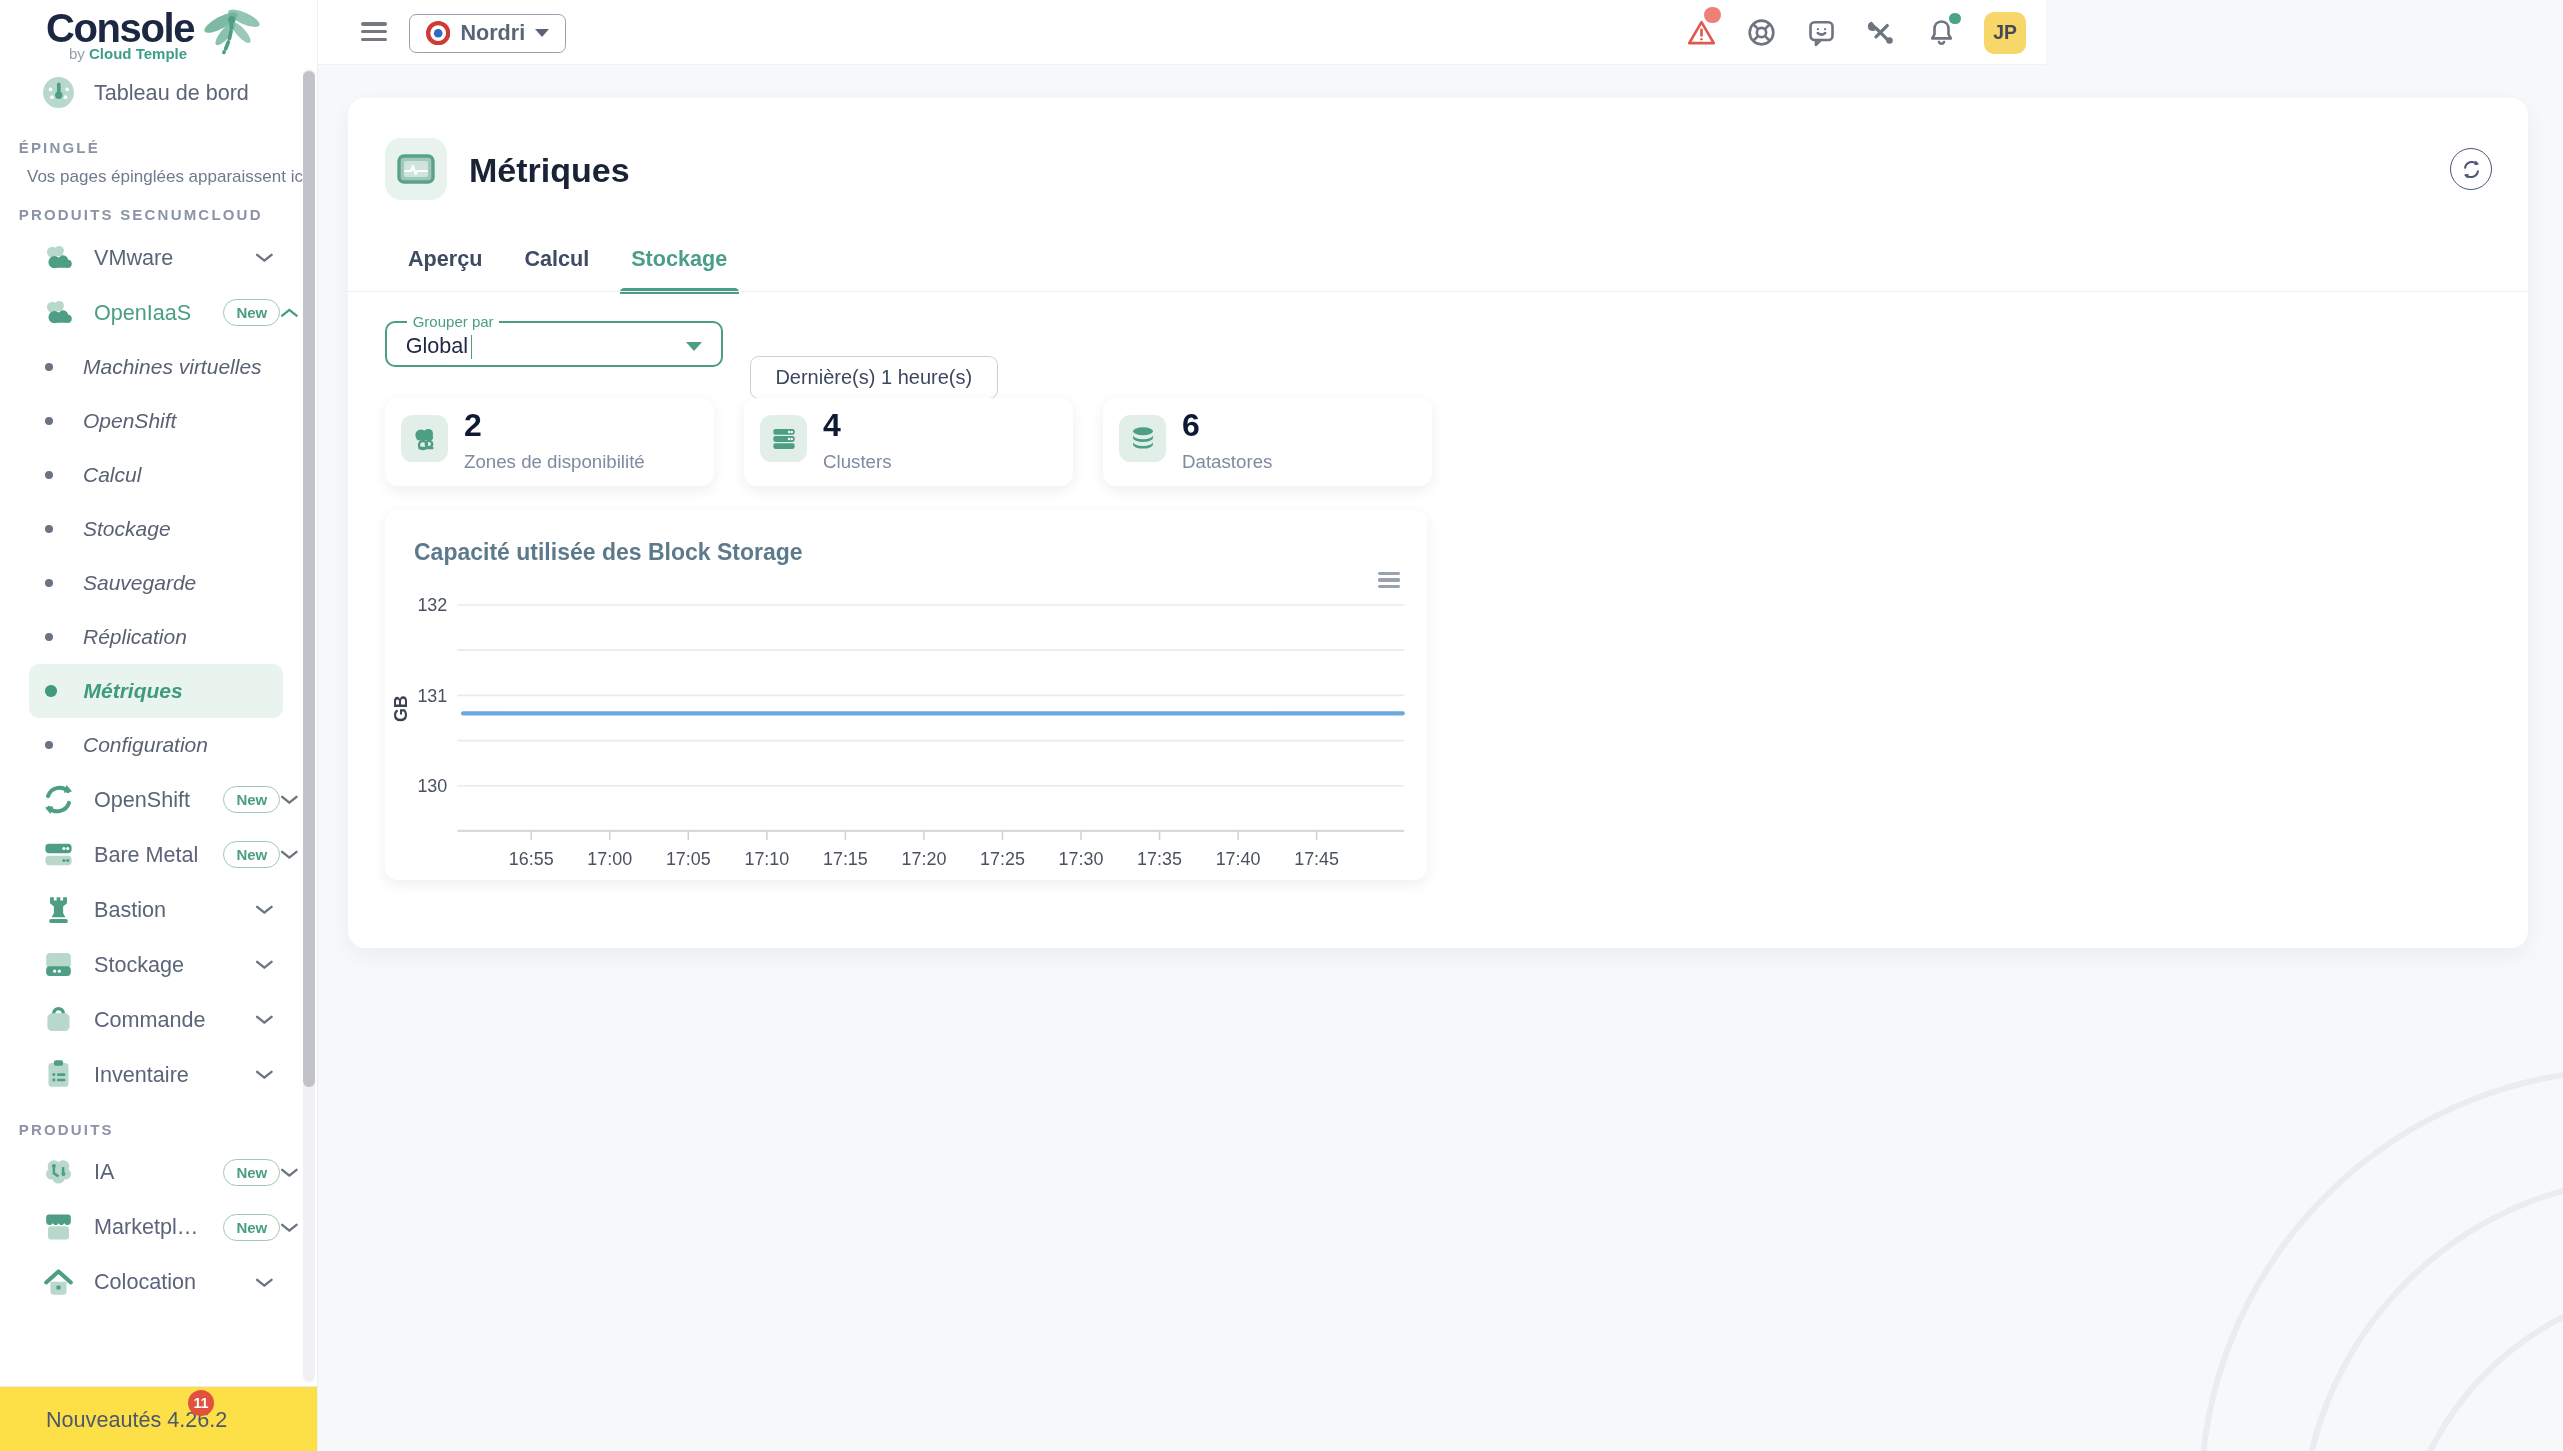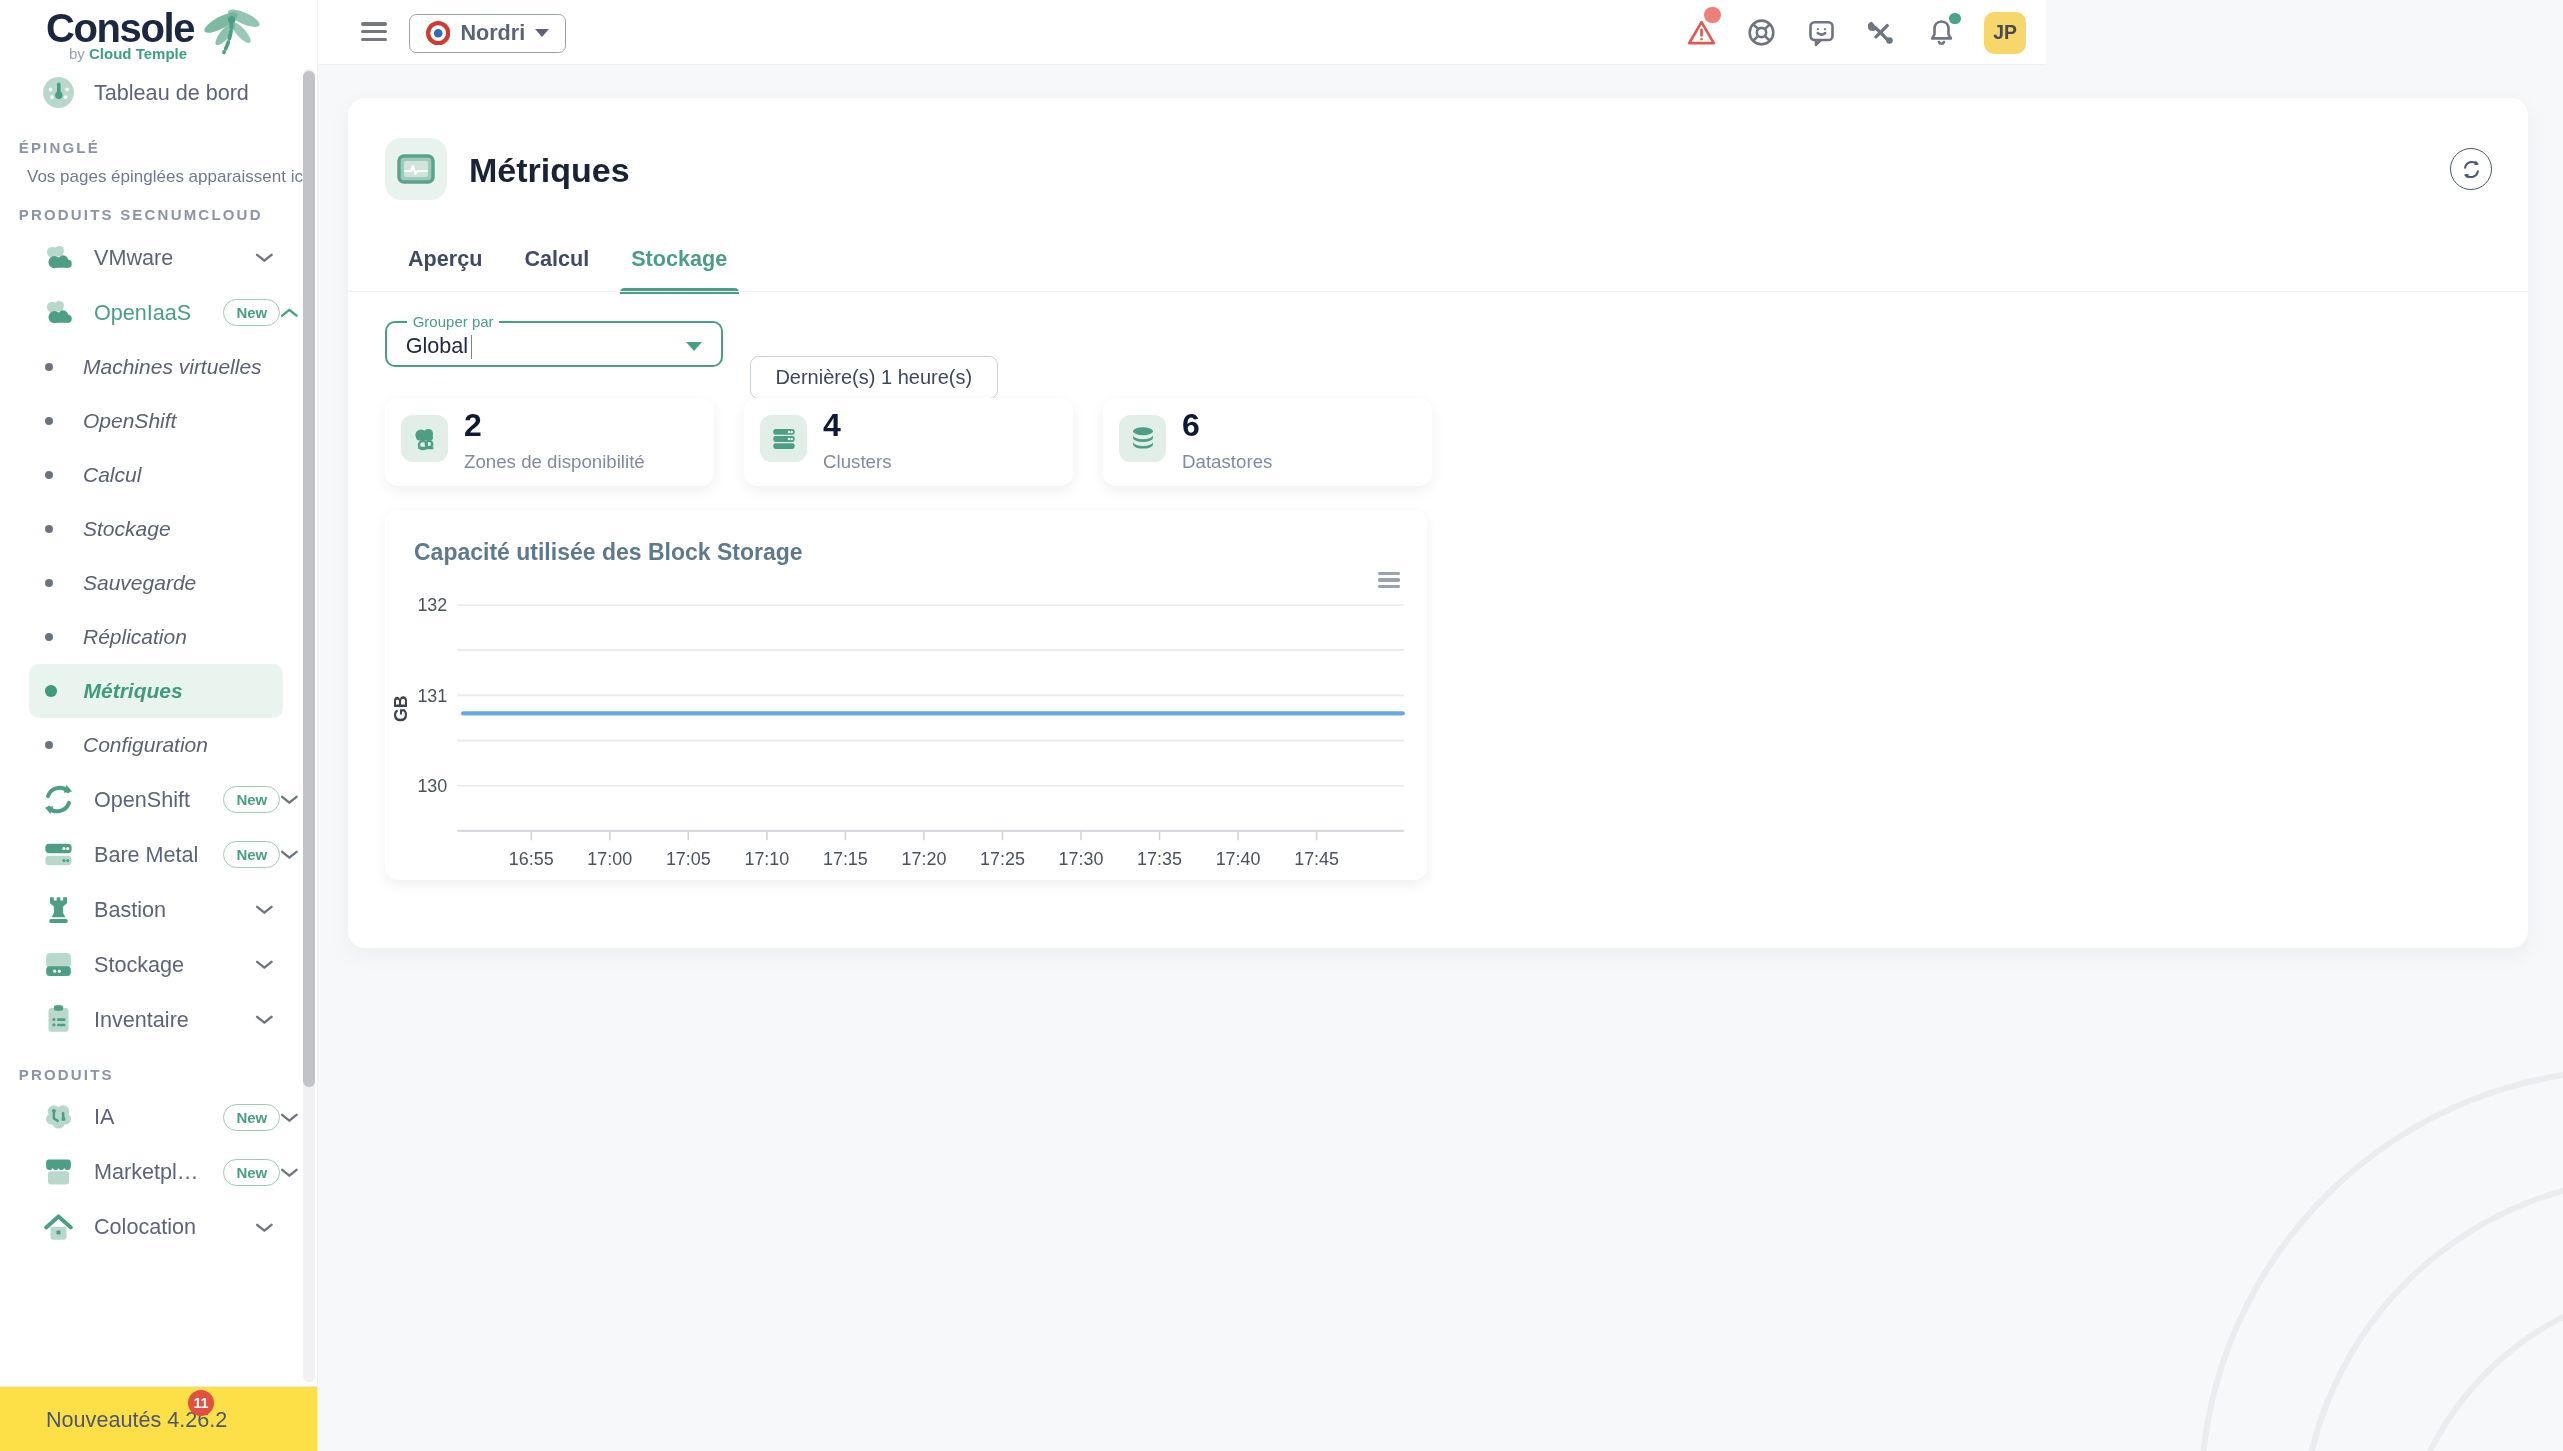--- a/index.html
+++ b/index.html
@@ -366,20 +366,32 @@
       <div class="side-row">
         <span class="sicon">
           <svg width="37" height="37" viewBox="0 0 24 24">
             <rect x="4" y="4.5" width="16" height="10" rx="2.6" fill="#b7d8ca"></rect>
             <rect x="4" y="13.2" width="16" height="6.3" rx="2.4" fill="#4d9e85"></rect>
             <circle cx="9.5" cy="16.3" r="1" fill="#fff"></circle>
             <circle cx="12.5" cy="16.3" r="1" fill="#fff"></circle>
           </svg>
         </span>
        <span class="slabel">Stockage</span>
+        <svg class="chev" width="18.7" height="11.5" viewBox="0 0 26 16" fill="none" stroke="#6e7582" stroke-width="3.4" stroke-linecap="round" stroke-linejoin="round">
+          <polyline points="3,4 13,12 23,4"></polyline>
+        </svg>
+      </div>
+      <div class="side-row">
+        <span class="sicon">
+          <svg width="37" height="37" viewBox="0 0 24 24">
+            <path d="M8.8 8.5 C8.8 3.8 15.2 3.8 15.2 8.5" fill="none" stroke="#4d9e85" stroke-width="2.2" stroke-linecap="round"></path>
+            <rect x="4.8" y="8" width="14.4" height="11.5" rx="3" fill="#b7d8ca"></rect>
+          </svg>
+        </span>
+       <span class="slabel">Commande</span>
         <svg class="chev" width="18.7" height="11.5" viewBox="0 0 26 16" fill="none" stroke="#6e7582" stroke-width="3.4" stroke-linecap="round" stroke-linejoin="round">
           <polyline points="3,4 13,12 23,4"></polyline>
         </svg>
       </div>
       <div class="side-row">
         <span class="sicon">
           <svg width="37" height="37" viewBox="0 0 24 24">
             <rect x="5.5" y="4.5" width="13" height="15.5" rx="2.2" fill="#b7d8ca"></rect>
             <rect x="9" y="2.8" width="6" height="3.6" rx="1.4" fill="#4d9e85"></rect>
             <circle cx="9" cy="12" r="1" fill="#4d9e85"></circle>

